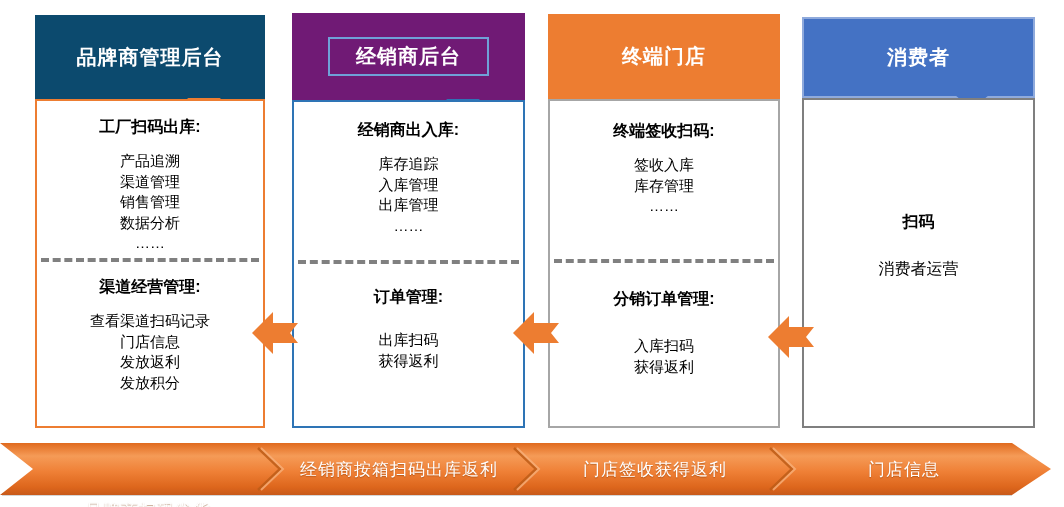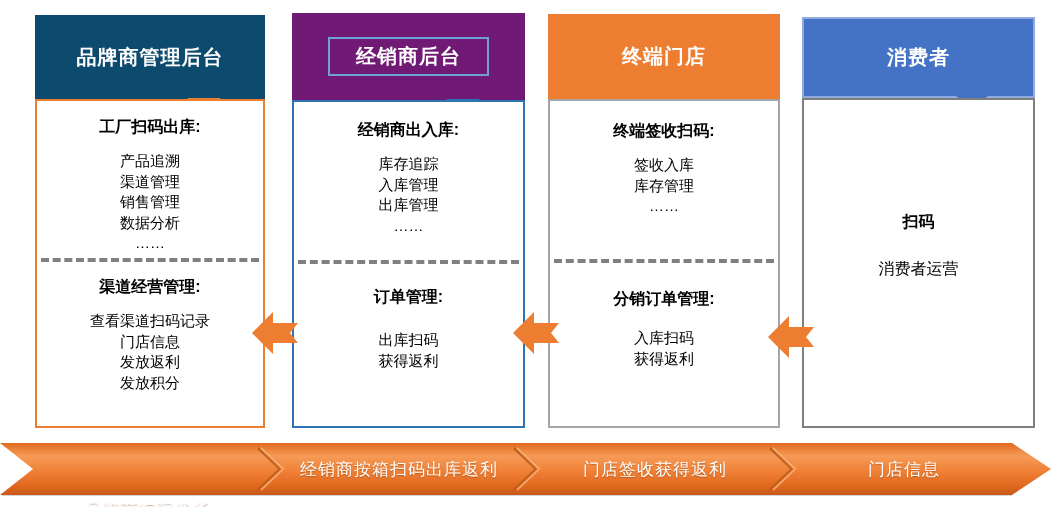--- a/index.html
+++ b/index.html
@@ -95,21 +95,21 @@
     </div>
     <div class="body" style="top:99px;height:329px;border-color:#A6A6A6;">
       <div class="sec" style="top:20px;">
         <div class="sec-title">终端签收扫码:</div>
         <div class="sec-item">签收入库</div>
         <div class="sec-item">库存管理</div>
         <div class="sec-item">……</div>
       </div>
       <div class="dashline" style="top:158px;"></div>
       <div class="sec" style="top:188px;">
-        <div class="sec-title" style="margin-bottom:18px;text-align:center;">分销订单管理:</div>
+        <div class="sec-title" style="margin-bottom:26px;text-align:center;">分销订单管理:</div>
         <div class="sec-item">入库扫码</div>
         <div class="sec-item">获得返利</div>
       </div>
     </div>
   </div>
 
   <div class="column" style="left:802px;width:233px;">
     <div class="header" style="top:17px;height:81px;background:#4472C4;border:2px solid #8FAADC;box-sizing:border-box;">
       <span>消费者</span>
       <div class="notch" style="border-top-color:#4472C4;"></div>

